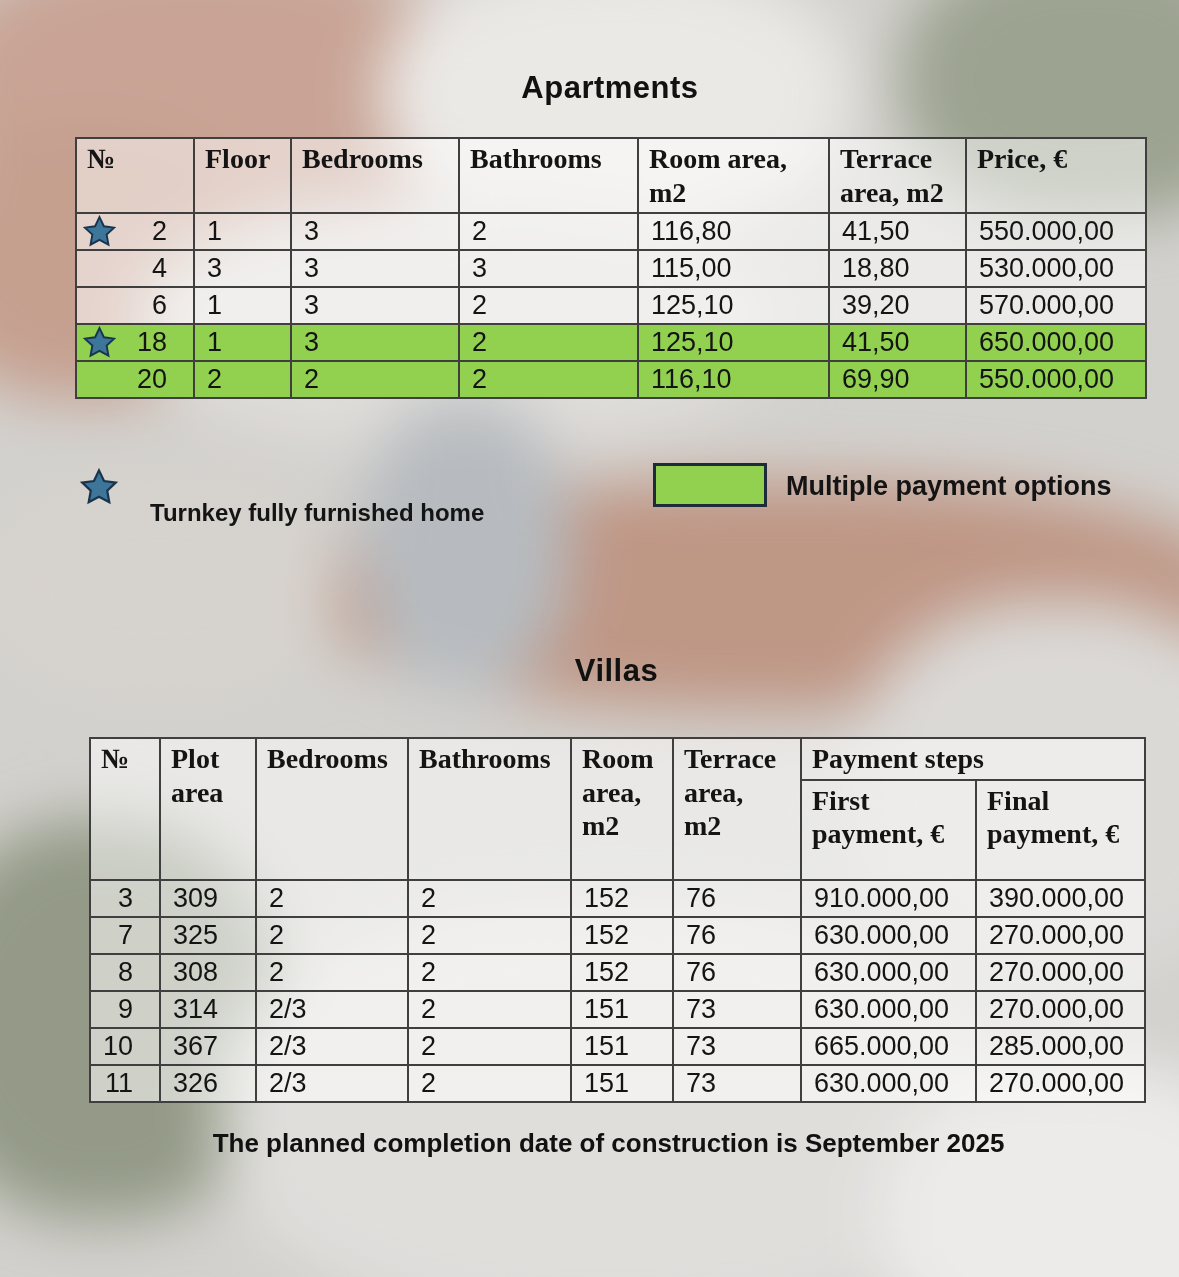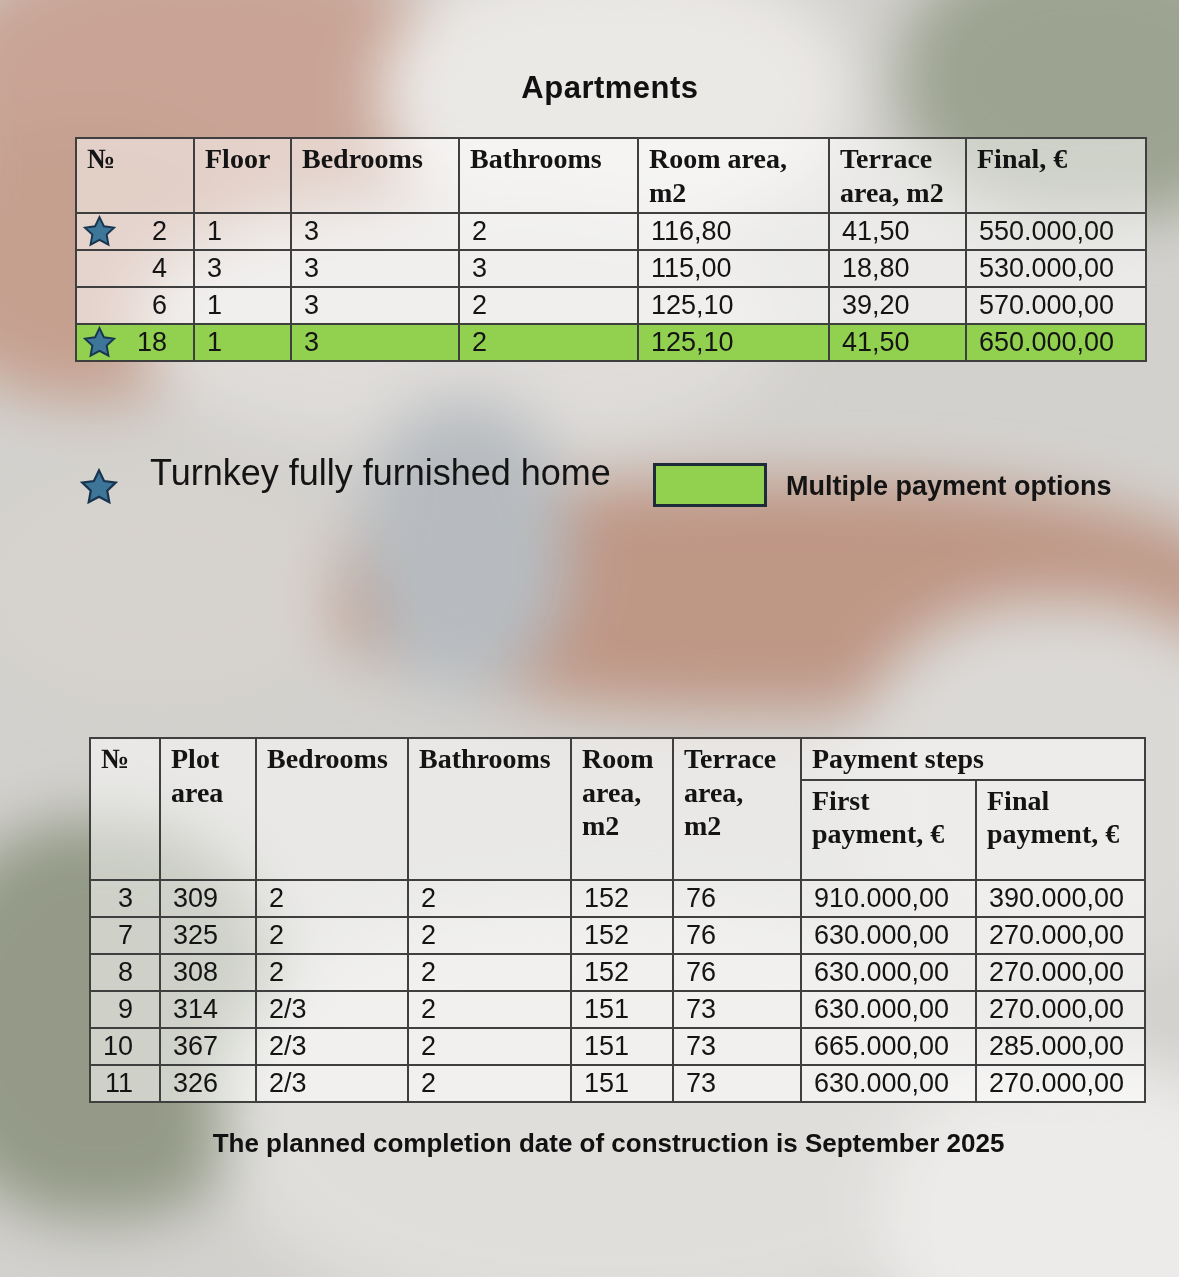--- a/index.html
+++ b/index.html
@@ -56,21 +56,21 @@
   .villas tr.hrow2{height:100px;}
   .villas tr.drow{height:37px;}
 
   tr.green td{background:var(--green,#92d050);}
   td.no-cell{padding:0 26px 0 6px;}
   .no-wrap{display:flex;align-items:center;justify-content:flex-end;gap:6px;height:100%;}
   .no-wrap .star{margin-right:auto;flex:0 0 auto;display:block;}
 
   
   .legend-star{position:absolute;left:80px;top:468px;}
-  .legend-star-label{position:absolute;left:150px;top:452px;font-weight:normal;font-size:36px;}
+  .legend-star-label{position:absolute;left:150px;top:499px;font-weight:bold;font-size:24px;}
   .legend-swatch{position:absolute;left:653px;top:463px;width:108px;height:38px;
     background:var(--green,#92d050);border:3px solid var(--swatch-border,#1e2b38);}
   .legend-swatch-label{position:absolute;left:786px;top:471px;font-weight:bold;font-size:27px;}
 </style>
 </head>
 <body>
 
 <div class="bg">
   <div class="blob b1"></div>
   <div class="blob b2"></div>
@@ -102,21 +102,21 @@
         <col style="width:180px">
     </colgroup>
     <tbody>
         <tr class="hrow">
       <th>№</th>
       <th>Floor</th>
       <th>Bedrooms</th>
       <th>Bathrooms</th>
       <th>Room area, m2</th>
       <th>Terrace area, m2</th>
-      <th>Final, €</th>
+      <th>Price, €</th>
     </tr>
     <tr class="drow">
       <td class="no-cell">
         <div class="no-wrap">
           <svg class="star" width="33" height="33" viewBox="0 0 24 24">
                 <polygon points="12,1.5 15.2,8.2 22.6,9.2 17.2,14.3 18.5,21.6 12,18.1 5.5,21.6 6.8,14.3 1.4,9.2 8.8,8.2" fill="var(--star-fill,#3d7699)" stroke="var(--star-outline,#18344e)" stroke-width="1.4"></polygon>
               </svg>
           <span>2</span>
         </div>
       </td>
@@ -161,31 +161,45 @@
               </svg>
           <span>18</span>
         </div>
       </td>
       <td>1</td>
       <td>3</td>
       <td>2</td>
       <td>125,10</td>
       <td>41,50</td>
       <td>650.000,00</td>
+    </tr>
+    <tr class="drow green">
+      <td class="no-cell">
+        <div class="no-wrap">
+              <span>20</span>
+            </div>
+      </td>
+      <td>2</td>
+      <td>2</td>
+      <td>2</td>
+      <td>116,10</td>
+      <td>69,90</td>
+      <td>550.000,00</td>
     </tr>
   </tbody>
     </table>
 
   <svg class="legend-star" width="38" height="38" viewBox="0 0 24 24">
       <polygon points="12,1.5 15.2,8.2 22.6,9.2 17.2,14.3 18.5,21.6 12,18.1 5.5,21.6 6.8,14.3 1.4,9.2 8.8,8.2" fill="var(--star-fill,#3d7699)" stroke="var(--star-outline,#18344e)" stroke-width="1.4"></polygon>
     </svg>
   <div class="legend-star-label">Turnkey fully furnished home</div>
   <div class="legend-swatch"></div>
   <div class="legend-swatch-label">Multiple payment options</div>
 
+  <div class="title title-villas">Villas</div>
 
   <table class="tbl villas">
     <colgroup>
       <col style="width:70px">
         <col style="width:96px">
         <col style="width:152px">
         <col style="width:163px">
       <col style="width:102px">
         <col style="width:128px">
         <col style="width:175px">

